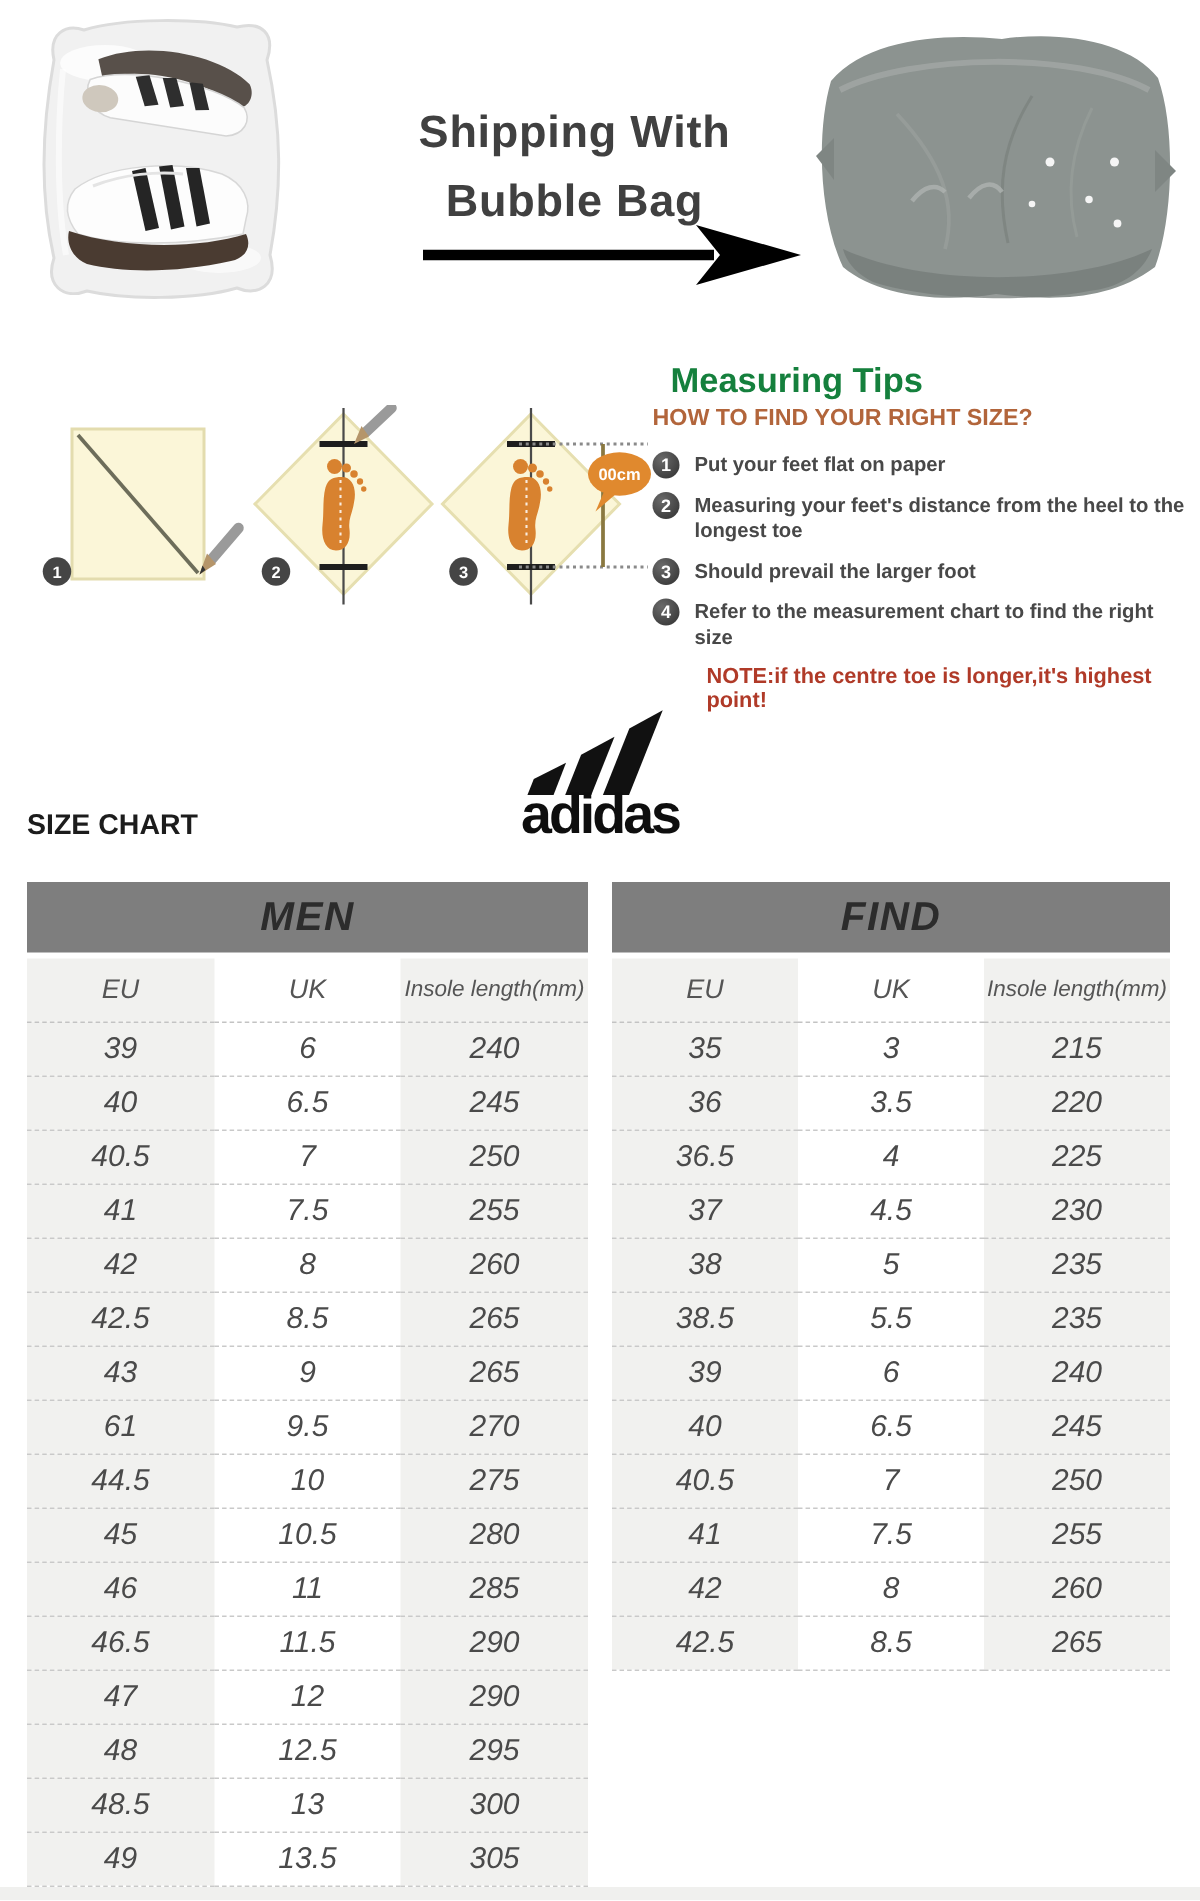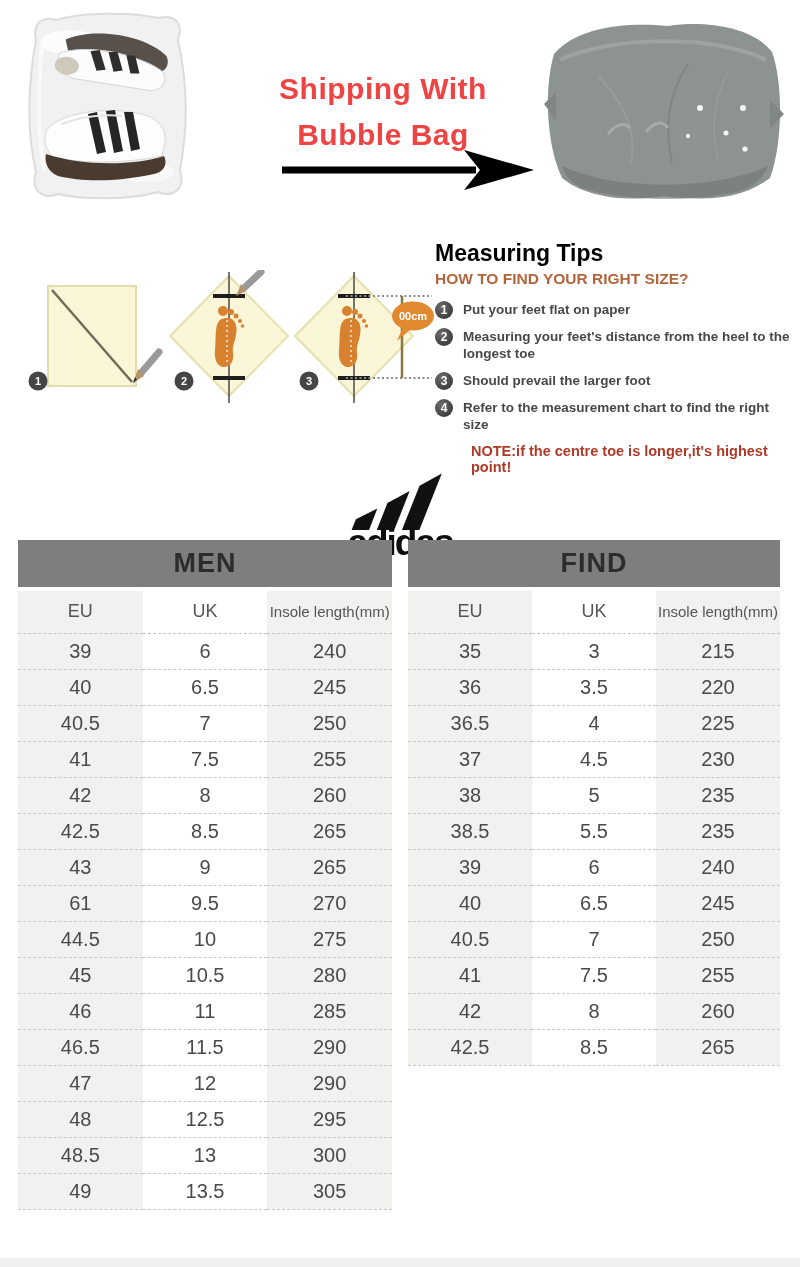--- a/index.html
+++ b/index.html
@@ -5,41 +5,41 @@
   html,body{margin:0;padding:0;background:#fff;}
   *{box-sizing:border-box;}
   .page{
     position:relative;width:800px;height:1267px;background:#ffffff;
     font-family:"Liberation Sans",sans-serif;overflow:hidden;margin:0 auto;
   }
   
   .photo-shoes{position:absolute;left:22px;top:6px;width:170px;height:200px;}
   .photo-mailer{position:absolute;left:538px;top:16px;width:250px;height:192px;}
   .ship-title{position:absolute;left:248px;top:66px;width:270px;text-align:center;
-    font-size:30px;font-weight:bold;color:#ef4444;line-height:46px;letter-spacing:.5px;}
+    font-size:30px;font-weight:bold;color:#404040;line-height:46px;letter-spacing:.5px;}
   .arrow-wrap{position:absolute;left:278px;top:148px;width:262px;height:44px;}
   
   .diagrams{position:absolute;left:14px;top:270px;width:424px;height:138px;}
   .tips{position:absolute;left:435px;top:240px;width:360px;}
-  .tips-title{font-size:23px;font-weight:bold;color:#000000;}
+  .tips-title{font-size:23px;font-weight:bold;color:#15803d;margin-left:12px;}
   .tips-sub{margin-top:3px;font-size:15.5px;font-weight:bold;color:#b2653b;}
   .steps{margin-top:13px;}
   .step{display:flex;align-items:flex-start;margin-bottom:9px;gap:10px;}
   .badge{flex:0 0 18px;width:18px;height:18px;border-radius:50%;
     background:radial-gradient(circle at 35% 30%, #6a6a6a, #2f2f2f);
     color:#fff;font-size:12px;font-weight:bold;display:flex;align-items:center;justify-content:center;}
   .step-text{font-size:13.5px;font-weight:bold;color:#484848;line-height:1.25;padding-top:1px;}
   .note{margin-left:36px;margin-top:3px;font-size:14.5px;font-weight:bold;color:#b03a28;}
   
   .logo{position:absolute;left:300px;top:470px;width:200px;text-align:center;}
   .logo svg{display:block;margin:0 auto;}
   .wordmark{font-size:37px;font-weight:bold;color:#0e0e0e;letter-spacing:-2px;margin-top:-8px;}
   
   .chart-label{position:absolute;left:18px;top:540px;font-size:19px;font-weight:bold;color:#1c1c1c;}
-  .size-table{position:absolute;top:540px;}
+  .size-table{position:absolute;top:588px;font-style:italic;}
   .size-table.men{left:18px;width:374px;}
   .size-table.women{left:408px;width:372px;}
   .size-title{height:47px;background:#7e7e7e;color:#2c2c2c;font-size:27px;font-weight:bold;
     display:flex;align-items:center;justify-content:center;letter-spacing:1px;margin-bottom:4px;}
   .size-table table{width:100%;border-collapse:collapse;table-layout:fixed;}
   .size-table th{height:42px;font-weight:normal;font-size:18px;color:#555;
     border-bottom:1px dashed #c3c3c3;text-align:center;}
   .size-table th:nth-child(3){font-size:15px;}
   .size-table td{height:36px;text-align:center;font-size:20px;color:#4a4a4a;
     border-bottom:1px dashed #c9c9c9;}

